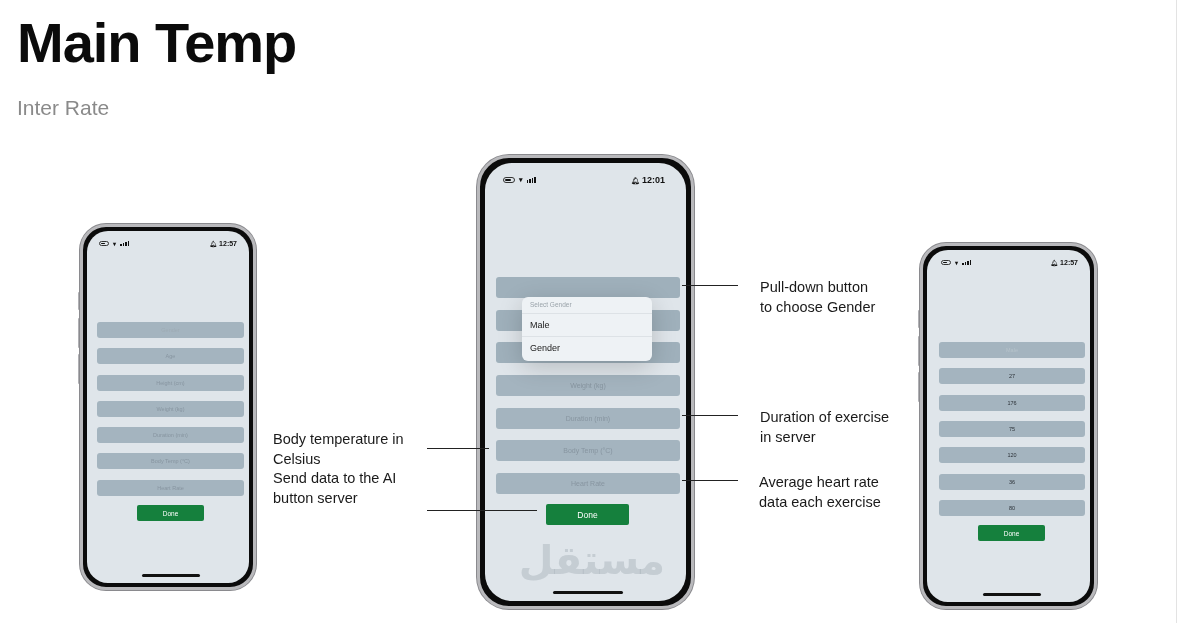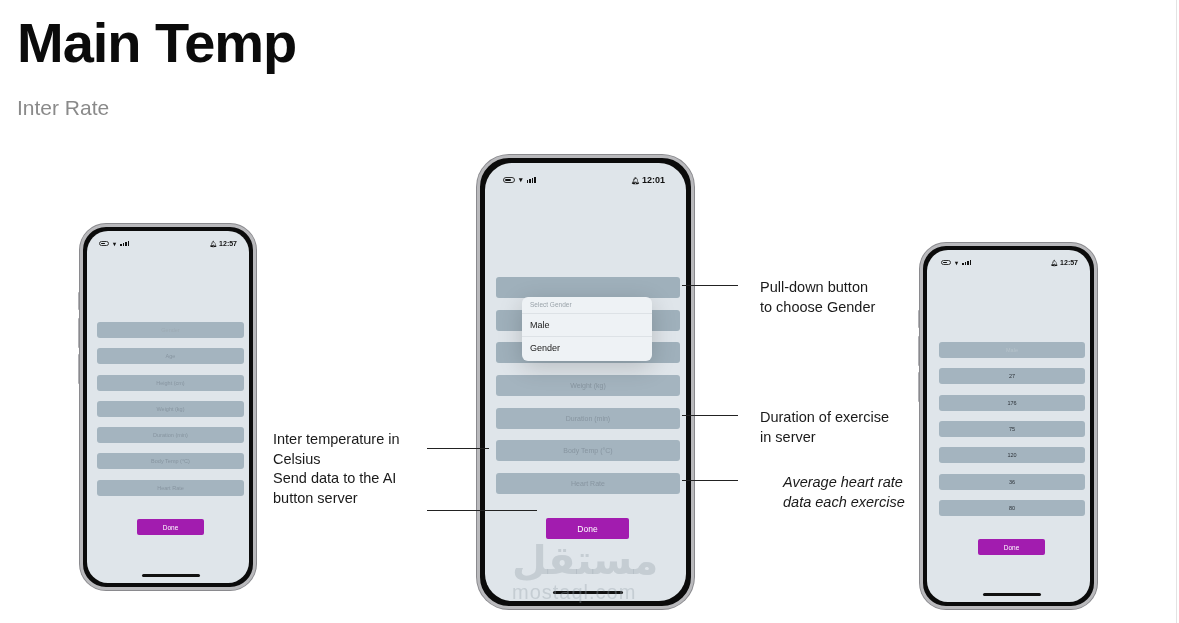--- a/index.html
+++ b/index.html
@@ -20,34 +20,34 @@
     .batt { display: inline-block; border: 1px solid #333; border-radius: 3px; position: relative; }
     .batt::after { content: ""; position: absolute; left: 1px; top: 1px; bottom: 1px; width: 55%; background: #111; border-radius: 1px; }
     .wifi { display: inline-block; }
     .bars { display: inline-flex; align-items: flex-end; gap: 1px; }
     .bars i { display: block; width: 1.5px; background: #111; }
     .bell { display: inline-block; margin-right: 2px; }
 
     .field { position: absolute; background: #a4b4bf; border-radius: 3px; display: flex; align-items: center; justify-content: center; color: #5d6b75; }
     .field.placeholder { color: #8795a0; }
     .field.value { color: #2b3137; }
-    .done-btn { position: absolute; background: #a21caf; color: #fff; border-radius: 2px; display: flex; align-items: center; justify-content: center; margin-top: 14px; }
+    .done-btn { position: absolute; background: #15803d; color: #fff; border-radius: 2px; display: flex; align-items: center; justify-content: center; }
     .home-ind { position: absolute; height: 3px; background: #111; border-radius: 2px; }
 
     
     .dropdown { position: absolute; left: 37px; top: 134px; width: 130px; height: 64px; background: #eef2f5; border-radius: 6px; box-shadow: 0 6px 24px rgba(0,0,0,0.18); }
     .dropdown .dd-title { position: absolute; left: 8px; top: 4px; font-size: 6.5px; color: #9aa3aa; }
     .dropdown .dd-sep { position: absolute; left: 0; right: 0; height: 1px; background: #dde2e6; }
     .dropdown .dd-item { position: absolute; left: 8px; font-size: 9px; color: #222; }
 
     
     .anno-line { position: absolute; height: 1px; background: #222; }
     .anno-text { position: absolute; font-size: 14.5px; line-height: 20px; color: #1a1a1a; font-family: "Liberation Sans", sans-serif; }
 
-    .watermark { position: absolute; left: 512px; top: 538px; width: 160px; text-align: left; color: rgba(150,160,170,0.35); pointer-events: none; }
+    .watermark { position: absolute; left: 512px; top: 538px; width: 160px; text-align: center; color: rgba(150,160,170,0.35); pointer-events: none; }
     .watermark .wm-ar { font-size: 40px; font-weight: 700; line-height: 44px; font-family: "DejaVu Sans", sans-serif; }
     .watermark .wm-en { font-size: 20px; line-height: 20px; letter-spacing: 1px; font-family: "Liberation Sans", sans-serif; }
   </style>
 </head>
 <body>
 
 <div class="page-title">Main Temp</div>
 <div class="page-subtitle">Inter Rate</div>
 <div class="right-edge"></div>
 
@@ -160,33 +160,32 @@
   <div>to choose Gender</div>
 </div>
 
 <div class="anno-line" style="left:682px; top:415px; width:56px;"></div>
 <div class="anno-text" style="left:760px; top:407px;">
   <div>Duration of exercise</div>
   <div>in server</div>
 </div>
 
 <div class="anno-line" style="left:682px; top:480px; width:56px;"></div>
-<div class="anno-text" style="left:783px; top:472px;font-style:italic;">
+<div class="anno-text" style="left:759px; top:472px;">
   <div>Average heart rate</div>
   <div>data each exercise</div>
 </div>
 
 <div class="anno-line" style="left:427px; top:448px; width:62px;"></div>
 <div class="anno-text" style="left:273px; top:429px;">
-  <div>Inter temperature in</div>
+  <div>Body temperature in</div>
   <div>Celsius</div>
 </div>
 
 <div class="anno-line" style="left:427px; top:510px; width:110px;"></div>
 <div class="anno-text" style="left:273px; top:468px;">
   <div>Send data to the AI</div>
   <div>button server</div>
 </div>
 
 <div class="watermark">
   <div class="wm-ar">مستقل</div>
-  <div class="wm-en">mostaql.com</div>
 </div>
 
 </body></html>

